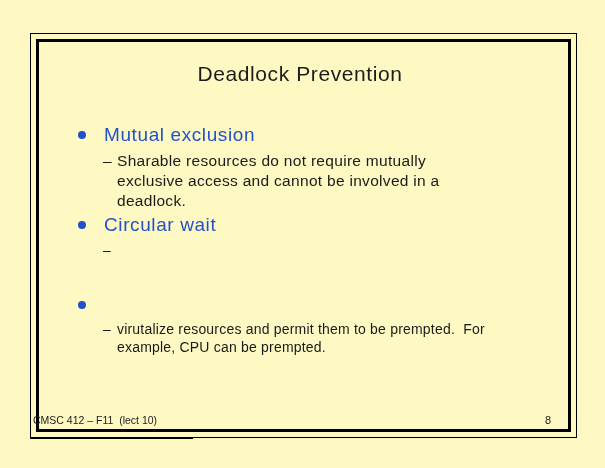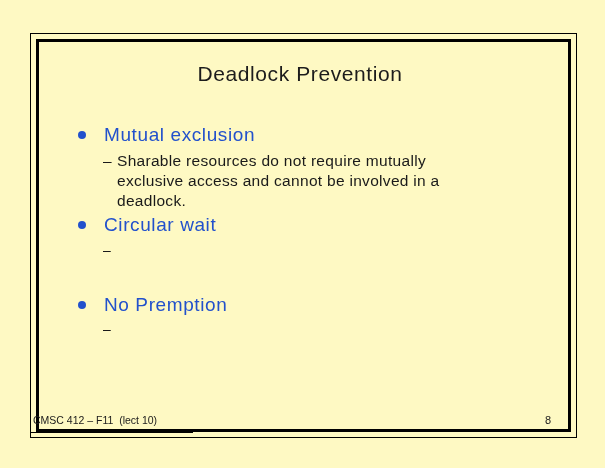--- a/index.html
+++ b/index.html
@@ -75,21 +75,21 @@
     position: absolute;
     left: 30px; top: 412px;
     width: 163px;
     border-bottom: 1px solid #000000;
     z-index: 5;
     background: transparent;
   }
   .footer-text {
     display: block;
     font-size: 10.5px;
-    padding: 2px 0 6px 3px;
+    padding: 2px 0 12px 3px;
     color: #1a1a1a;
     white-space: pre-wrap;
   }
   .page-number {
     position: absolute;
     left: 538px; top: 414px;
     width: 20px;
     text-align: center;
     font-size: 11px;
     color: #1a1a1a;
@@ -111,21 +111,22 @@
   <span class="sub-dash sub-lg" style="top:151px;">–</span>
   <div class="sub-text sub-lg" style="top:151px; width:380px;">Sharable resources do not require mutually
 exclusive access and cannot be involved in a
 deadlock.</div>
 
   <span class="bullet-dot" style="left:78px; top:221px;"></span>
   <div class="bullet-label" style="top:214px;text-align:center;">Circular wait</div>
   <span class="sub-dash sub-sm" style="top:241px;">–</span>
 
   <span class="bullet-dot" style="left:78px; top:301px;"></span>
-  <div class="bullet-label" style="top:294px;">No Premption</div>
   <span class="sub-dash sub-sm" style="top:320px;">–</span>
+  <div class="sub-text sub-sm" style="top:320px; width:440px;">virutalize resources and permit them to be prempted.  For
+example, CPU can be prempted.</div>
 
   <div class="footer-bar">
     <span class="footer-text">CMSC 412 – F11  (lect 10)</span>
   </div>
   <div class="page-number">8</div>
 
 </div>
 
 </body></html>

